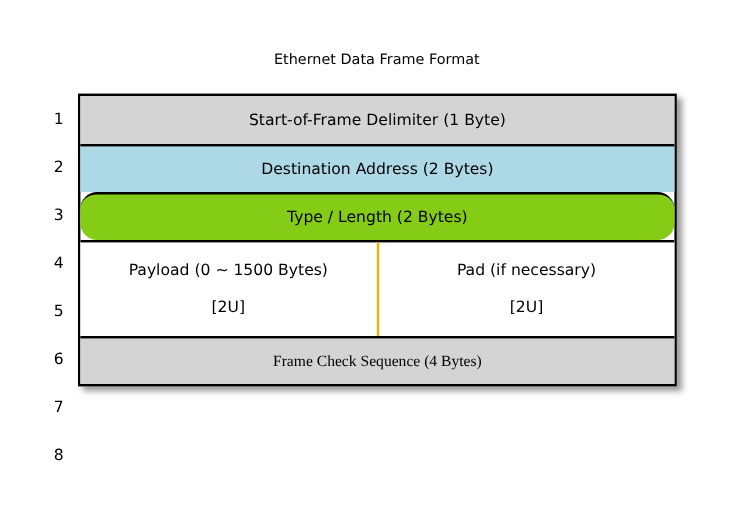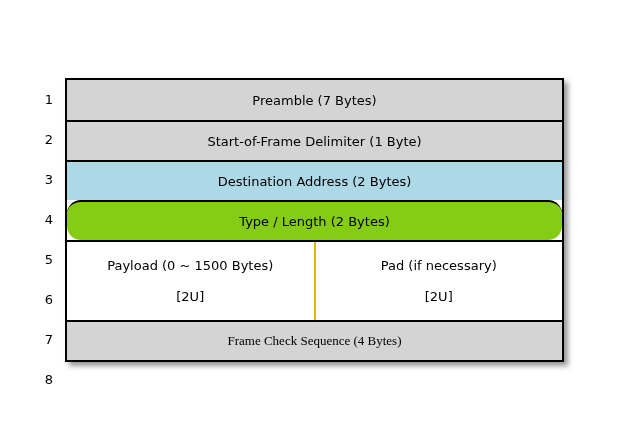--- a/index.html
+++ b/index.html
@@ -76,39 +76,39 @@
     gap: 16px;
   }
   .split-cell + .split-cell { border-left: 2px solid #eab308; }
 </style>
 </head>
 <body>
 
 <div class="canvas">
 
   <div class="title-block">
+    <div>Ethernet Data Frame Format</div>
   </div>
 
   <div class="diagram">
 
     <div class="numbers">
       <div class="num-cell">1</div>
       <div class="num-cell">2</div>
       <div class="num-cell">3</div>
       <div class="num-cell">4</div>
       <div class="num-cell">5</div>
       <div class="num-pair">
         <div class="num-cell">6</div>
         <div class="num-cell">7</div>
       </div>
       <div class="num-cell">8</div>
     </div>
 
     <div class="frame-table">
-      <div class="frame-row" style="background-color: rgb(212, 212, 212);">Preamble (7 Bytes)</div>
       <div class="frame-row" style="background-color: rgb(212, 212, 212);">Start-of-Frame Delimiter (1 Byte)</div>
       <div class="frame-row" style="background-color: rgb(173, 216, 230);">Destination Address (2 Bytes)</div>
       <div class="frame-row" style="background-color: #84cc16; border-radius: 14px;">Type / Length (2 Bytes)</div>
       <div class="frame-row double" style="background-color: rgb(255, 255, 255);">
         <div class="split-cell">
           <div>Payload (0 ~ 1500 Bytes)</div>
           <div>[2U]</div>
         </div>
         <div class="split-cell">
           <div>Pad (if necessary)</div>

